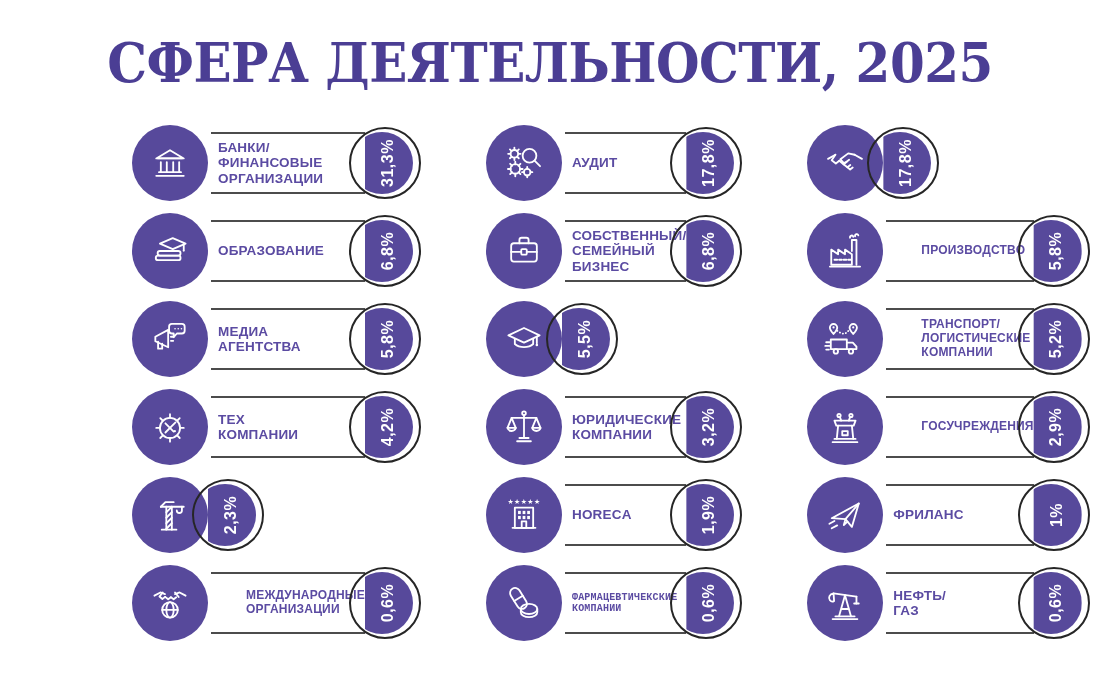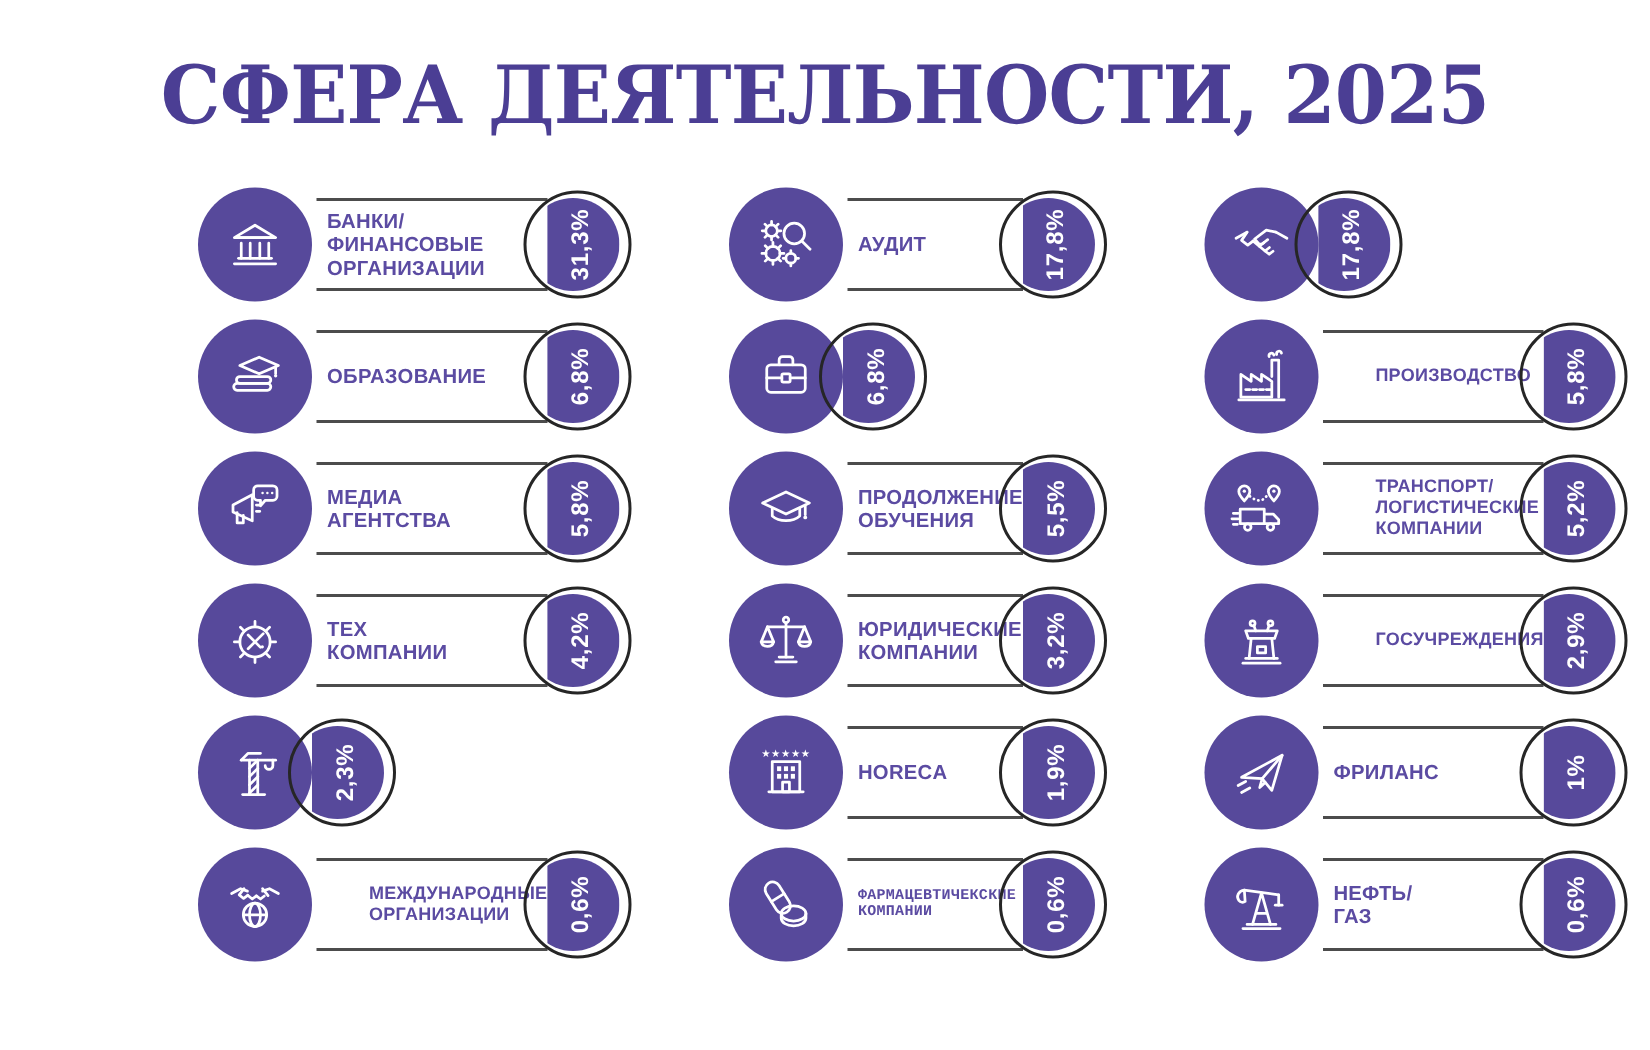--- a/index.html
+++ b/index.html
@@ -203,38 +203,39 @@
       </div>
       <div class="item">
         <div class="icon-circle">
           <svg width="44" height="44" viewBox="0 0 48 48" fill="none" stroke="#ffffff" stroke-width="2" stroke-linecap="round" stroke-linejoin="round">
             <rect x="10" y="15.5" width="28" height="20" rx="3"></rect>
             <path d="M19 15.5 V12 a2.5 2.5 0 0 1 2.5 -2.5 h5 A2.5 2.5 0 0 1 29 12 v3.5"></path>
             <path d="M10 25 h11 M27 25 h11"></path>
             <rect x="21" y="22" width="6" height="6" rx="1"></rect>
           </svg>
         </div>
+        <div class="label-box">
+          <span class="label sz-m">СОБСТВЕННЫЙ/
+СЕМЕЙНЫЙ
+БИЗНЕС</span>
+        </div>
         <div class="badge">
           <div class="badge-fill">
             <span class="pct">6,8%</span>
           </div>
         </div>
       </div>
       <div class="item">
         <div class="icon-circle">
           <svg width="44" height="44" viewBox="0 0 48 48" fill="none" stroke="#ffffff" stroke-width="2" stroke-linecap="round" stroke-linejoin="round">
             <path d="M7 20 L24 12 L41 20 L24 28 Z"></path>
             <path d="M14 24 v5.5 c5 4.5 15 4.5 20 0 V24"></path>
             <path d="M38 21.5 v7"></path>
             <circle cx="38" cy="30.5" r="1.4" fill="#fff" stroke="none"></circle>
           </svg>
-        </div>
-        <div class="label-box">
-          <span class="label sz-m">ПРОДОЛЖЕНИЕ
-ОБУЧЕНИЯ</span>
         </div>
         <div class="badge">
           <div class="badge-fill">
             <span class="pct">5,5%</span>
           </div>
         </div>
       </div>
       <div class="item">
         <div class="icon-circle">
           <svg width="44" height="44" viewBox="0 0 48 48" fill="none" stroke="#ffffff" stroke-width="2" stroke-linecap="round" stroke-linejoin="round">

